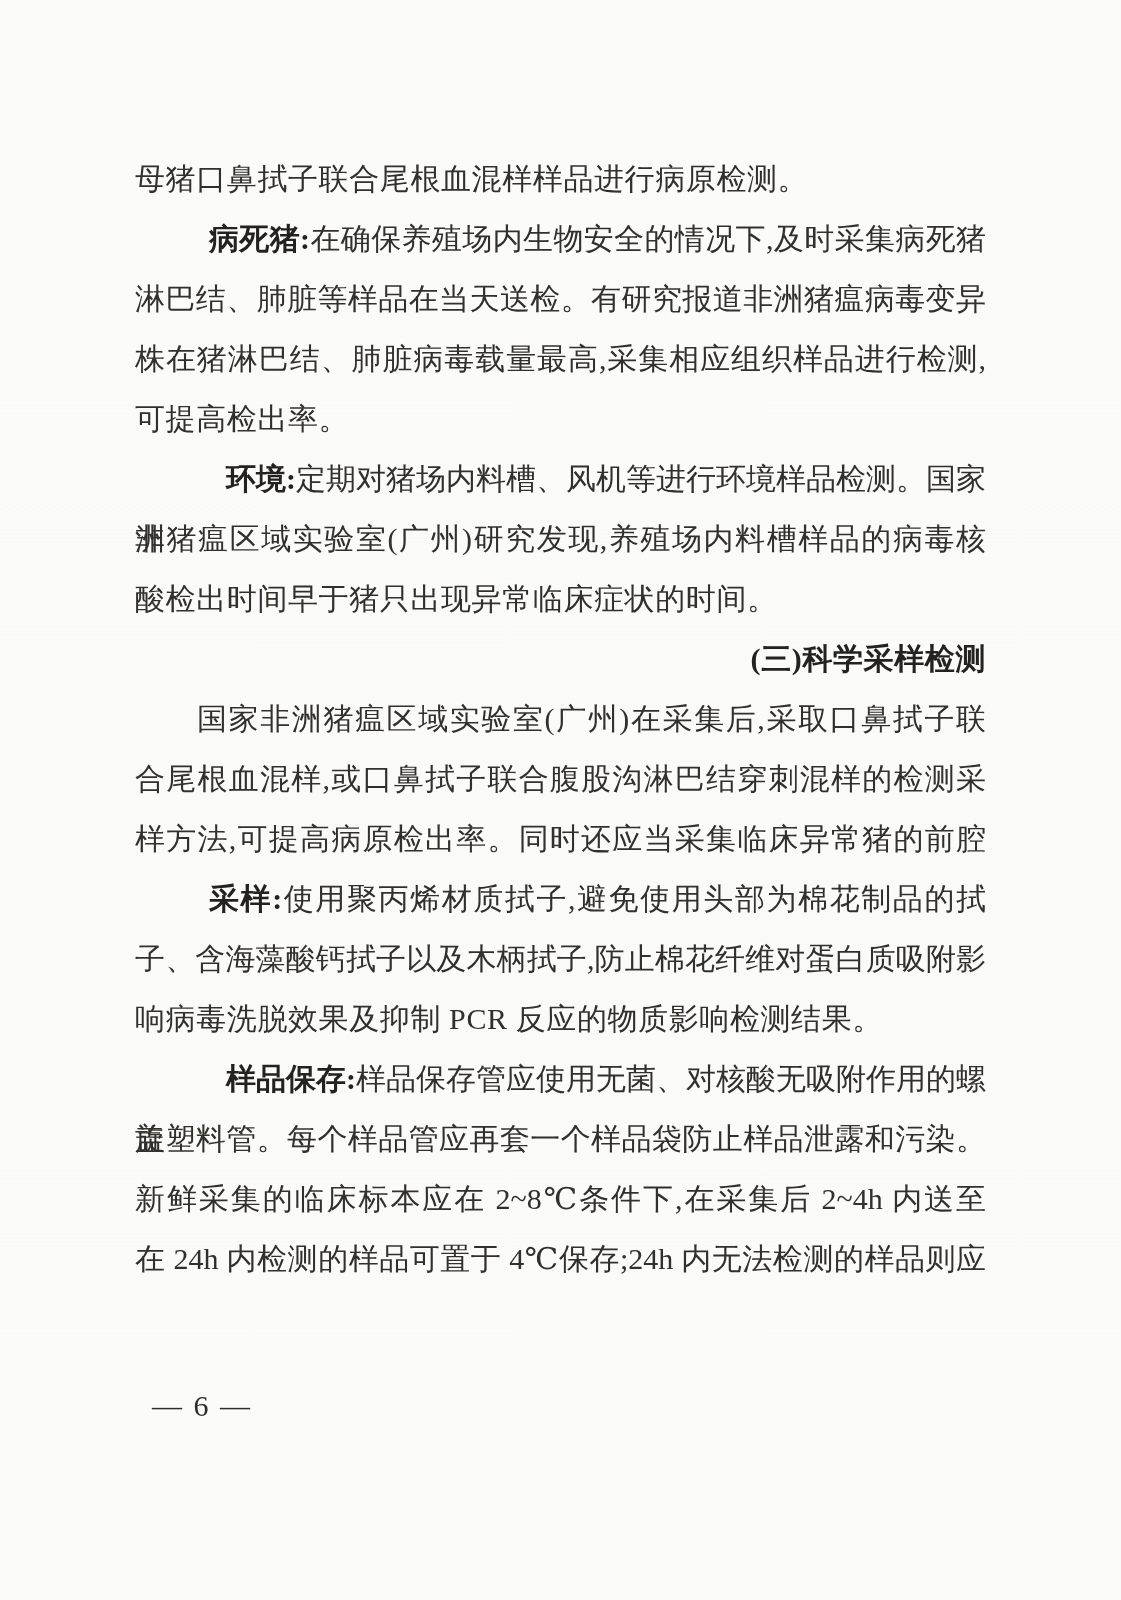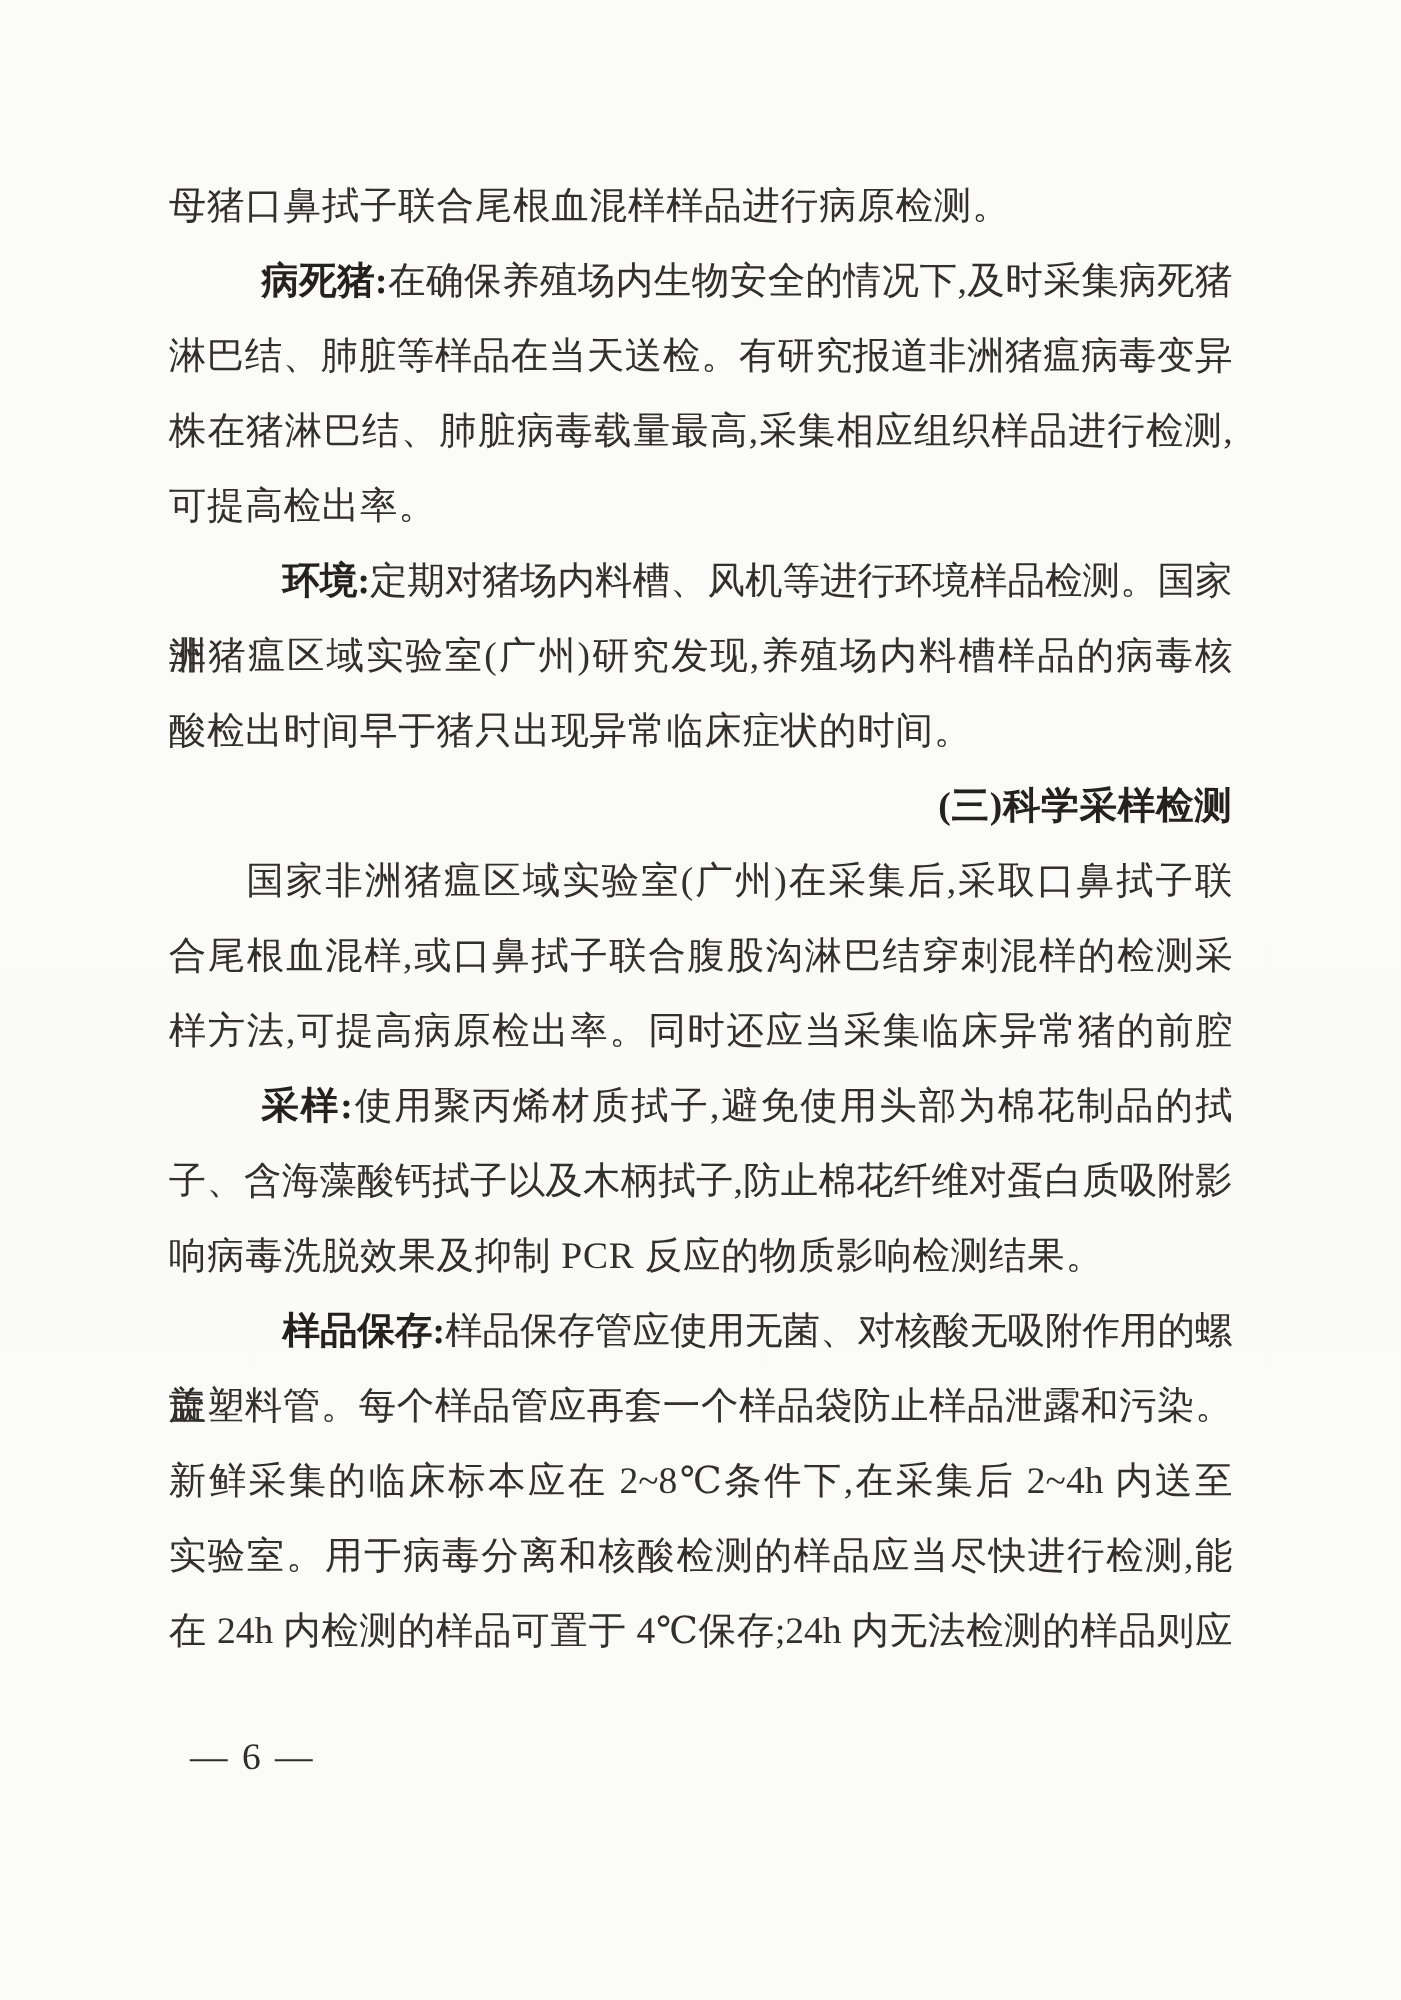--- a/index.html
+++ b/index.html
@@ -16,21 +16,21 @@
   }
   .page {
     position: relative;
     width: 1121px;
     height: 1600px;
     background: linear-gradient(180deg, #fbfbf9 0%, #fafaf8 60%, #fbfbfa 100%);
   }
   .text-block {
     position: absolute;
     left: 135px;
-    top: 135px;
+    top: 149px;
     width: 851px;
   }
   .line {
     height: 60px;
     line-height: 60px;
     font-size: 30px;
     letter-spacing: 0.6px;
     text-align: left;
     white-space: nowrap;
   }
@@ -78,17 +78,16 @@
       <div class="line indent"><span class="b">(三)科学采样检测</span></div>
       <div class="line indent j"><span class="r">国家非洲猪瘟区域实验室(广州)在采集后,采取口鼻拭子联</span></div>
       <div class="line j"><span class="r">合尾根血混样,或口鼻拭子联合腹股沟淋巴结穿刺混样的检测采</span></div>
       <div class="line j"><span class="r">样方法,可提高病原检出率。同时还应当采集临床异常猪的前腔</span></div>
       <div class="line indent j"><span class="b">采样:</span><span class="r">使用聚丙烯材质拭子,避免使用头部为棉花制品的拭</span></div>
       <div class="line j"><span class="r">子、含海藻酸钙拭子以及木柄拭子,防止棉花纤维对蛋白质吸附影</span></div>
       <div class="line"><span class="r">响病毒洗脱效果及抑制 PCR 反应的物质影响检测结果。</span></div>
       <div class="line indent j"><span class="b">样品保存:</span><span class="r">样品保存管应使用无菌、对核酸无吸附作用的螺旋</span></div>
       <div class="line j"><span class="r">盖塑料管。每个样品管应再套一个样品袋防止样品泄露和污染。</span></div>
       <div class="line j"><span class="r">新鲜采集的临床标本应在 2~8℃条件下,在采集后 2~4h 内送至</span></div>
-      <div class="line j"><span class="r">实验室。用于病毒分离和核酸检测的样品应当尽快进行检测,能</span></div>
       <div class="line j"><span class="r">在 24h 内检测的样品可置于 4℃保存;24h 内无法检测的样品则应</span></div>
     </div>
   <div class="page-number">— 6 —</div>
 </div>
 
 </body></html>

